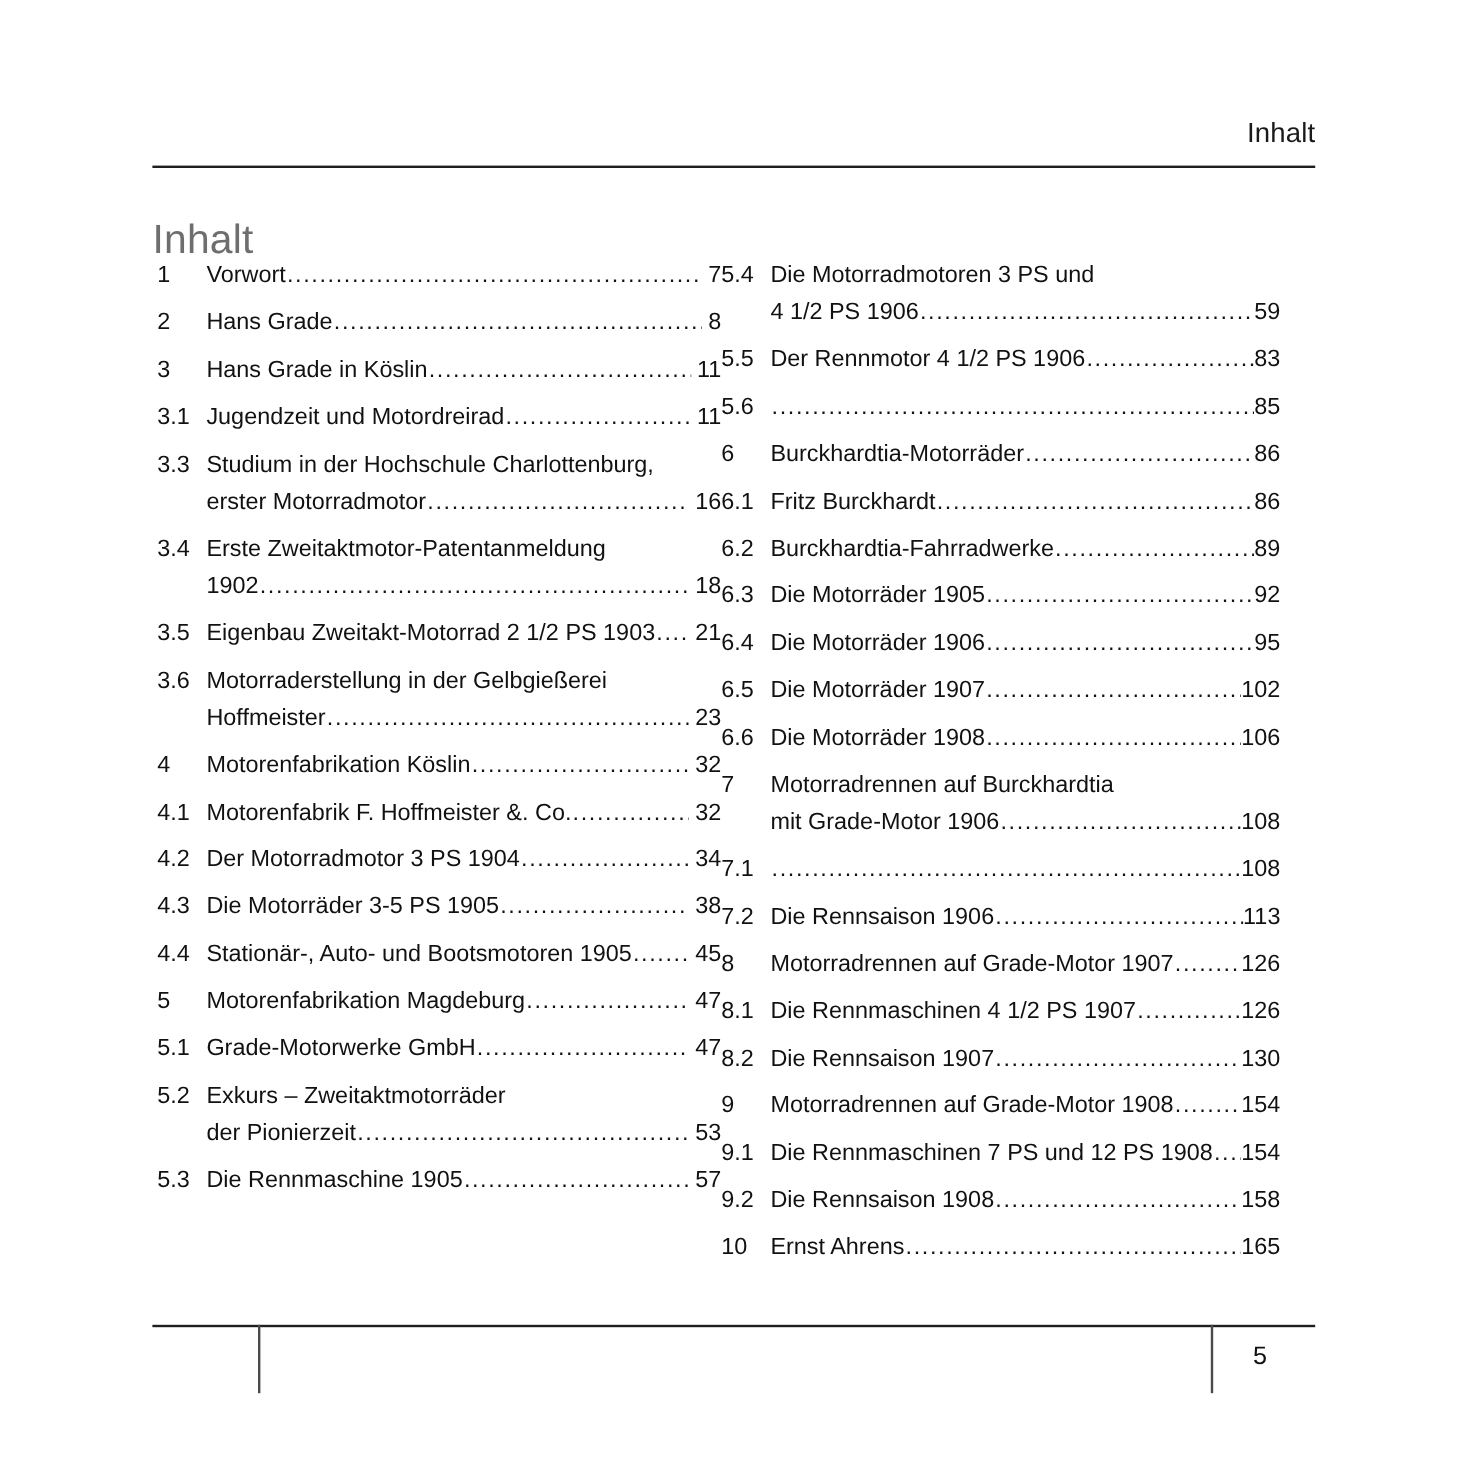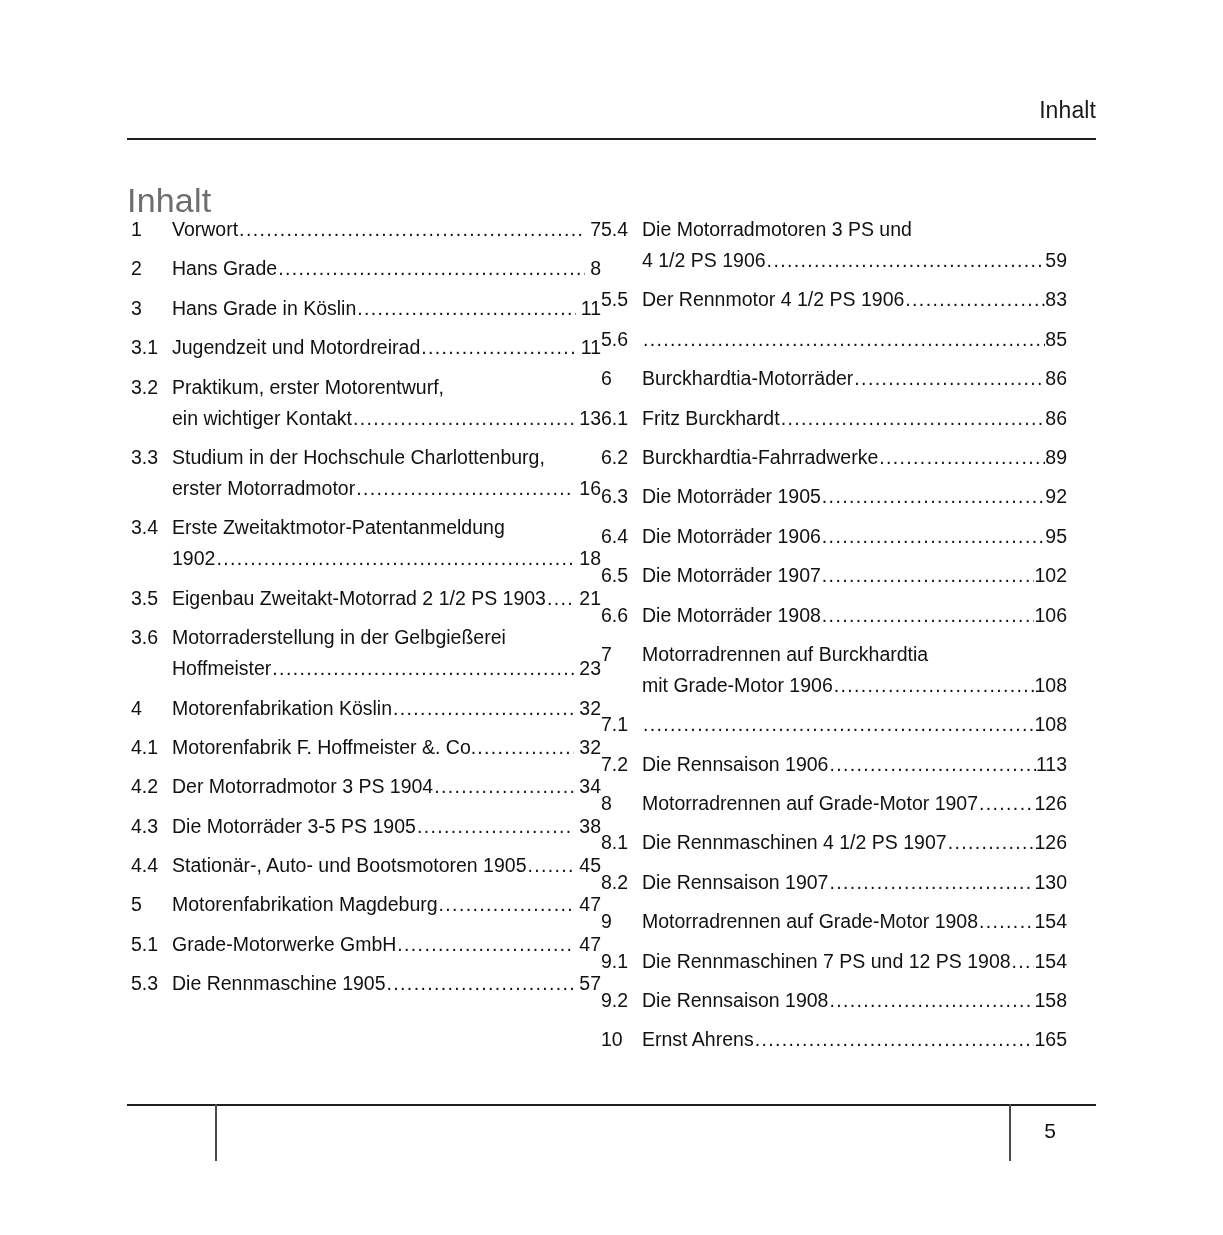--- a/index.html
+++ b/index.html
@@ -174,32 +174,20 @@
       <div class="entry">
         <div class="entry-line">
           <span class="num">3.1</span>
           <span class="title">Jugendzeit und Motordreirad</span>
           <span class="leader"></span>
           <span class="page-no">11</span>
         </div>
       </div>
       <div class="entry">
         <div class="entry-line cont">
-          <span class="num">3.2</span>
-          <span class="title">Praktikum, erster Motorentwurf,</span>
-        </div>
-        <div class="entry-line">
-          <span class="num pad">3.2</span>
-          <span class="title">ein wichtiger Kontakt</span>
-          <span class="leader"></span>
-          <span class="page-no">13</span>
-        </div>
-      </div>
-      <div class="entry">
-        <div class="entry-line cont">
           <span class="num">3.3</span>
           <span class="title">Studium in der Hochschule Charlottenburg,</span>
         </div>
         <div class="entry-line">
           <span class="num pad">3.3</span>
           <span class="title">erster Motorradmotor</span>
           <span class="leader"></span>
           <span class="page-no">16</span>
         </div>
       </div>
@@ -282,20 +270,32 @@
           <span class="leader"></span>
           <span class="page-no">47</span>
         </div>
       </div>
       <div class="entry">
         <div class="entry-line">
           <span class="num">5.1</span>
           <span class="title">Grade-Motorwerke GmbH</span>
           <span class="leader"></span>
           <span class="page-no">47</span>
+        </div>
+      </div>
+      <div class="entry">
+        <div class="entry-line cont">
+          <span class="num">5.2</span>
+          <span class="title">Exkurs – Zweitaktmotorräder</span>
+        </div>
+        <div class="entry-line">
+          <span class="num pad">5.2</span>
+          <span class="title">der Pionierzeit</span>
+          <span class="leader"></span>
+          <span class="page-no">53</span>
         </div>
       </div>
       <div class="entry">
         <div class="entry-line">
           <span class="num">5.3</span>
           <span class="title">Die Rennmaschine 1905</span>
           <span class="leader"></span>
           <span class="page-no">57</span>
         </div>
       </div>

